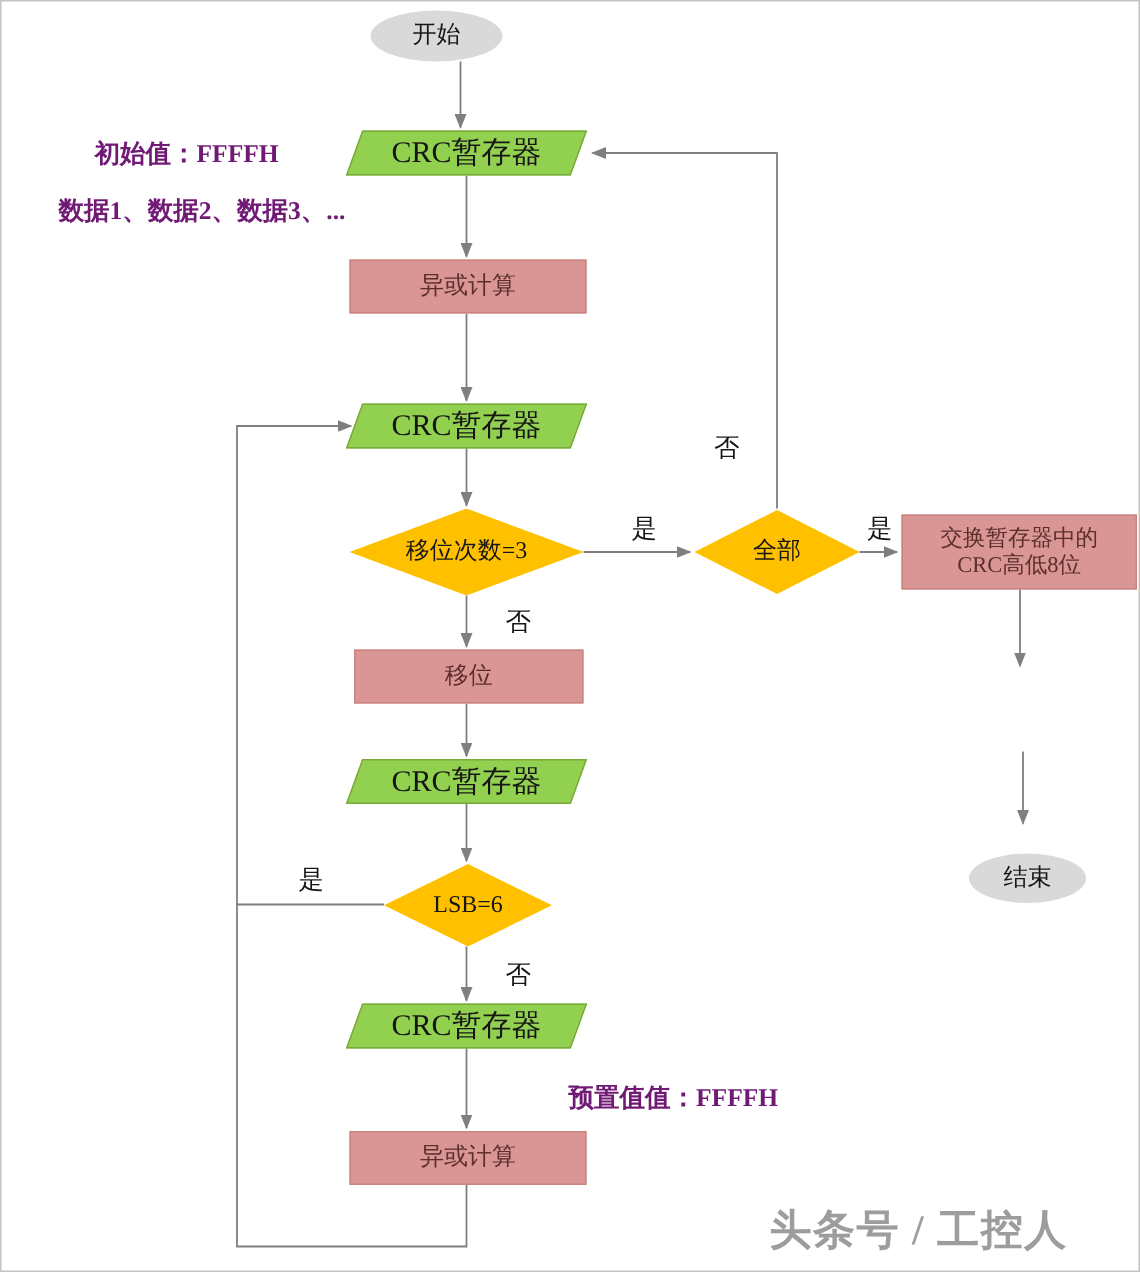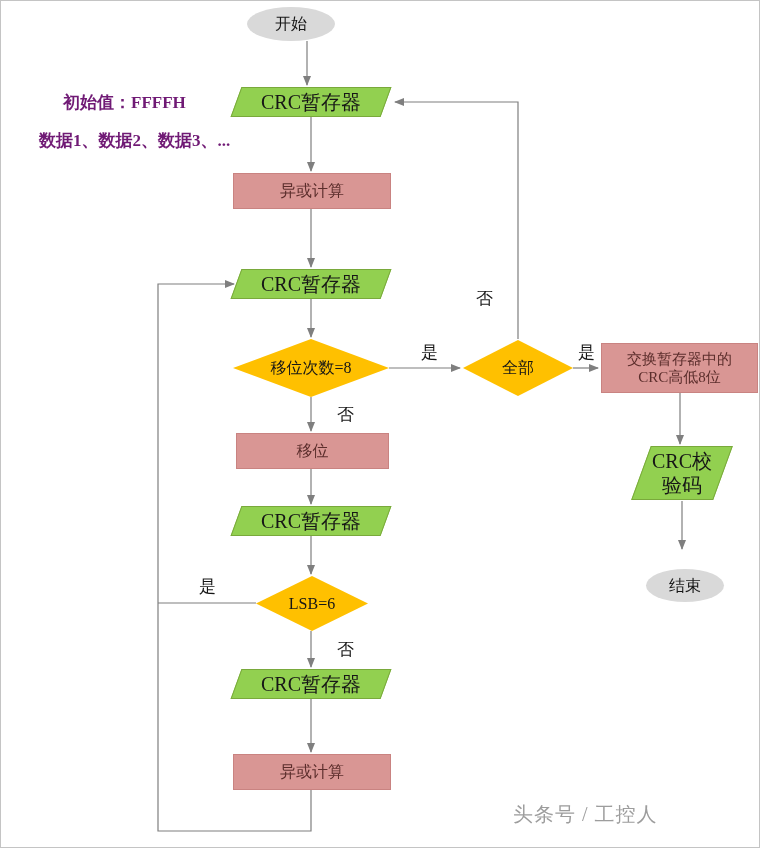--- a/index.html
+++ b/index.html
@@ -26,21 +26,21 @@
   .pink-node{color:var(--pink-text,#5c2e2c);}
   .para-lbl{font-size:20px;}
 
   .edge-label{
     position:absolute;z-index:2;font-size:17px;color:var(--text,#161616);
   }
   .ann{
     position:absolute;z-index:2;font-weight:bold;font-size:17px;color:#701a75;white-space:nowrap;
   }
   .watermark{
-    position:absolute;z-index:2;font-weight:normal;font-size:20px;letter-spacing:1px;
+    position:absolute;z-index:2;font-weight:bold;font-size:28px;letter-spacing:1px;
     color:var(--watermark,#9d9d9d);white-space:nowrap;
   }
 </style>
 </head>
 <body>
 
 <div class="canvas">
 
   <svg class="flow" width="760" height="848" viewBox="0 0 760 848">
     <defs>
@@ -84,43 +84,36 @@
     <span class="lbl">异或计算</span>
   </div>
 
   <div class="node" style="left:235px;top:268px;width:150px;height:30px">
     <div class="bg para-bg"></div>
     <span class="lbl para-lbl">CRC暂存器</span>
   </div>
 
   <div class="node" style="left:232px;top:338px;width:156px;height:58px">
     <div class="bg diamond-bg"></div>
-    <span class="lbl">移位次数=8</span>
+    <span class="lbl">移位次数=3</span>
   </div>
 
   <div class="node" style="left:462px;top:339px;width:110px;height:56px">
     <div class="bg diamond-bg"></div>
     <span class="lbl">全部</span>
   </div>
 
   <div class="node pink-node" style="left:600px;top:342px;width:157px;height:50px;font-size:15px">
     <div class="bg rect-bg"></div>
     <span class="lbl two-line">
       <span>交换暂存器中的</span>
       <span>CRC高低8位</span>
     </span>
   </div>
 
-  <div class="node" style="left:640px;top:445px;width:82px;height:54px">
-    <div class="bg para-bg"></div>
-    <span class="lbl two-line para-lbl">
-      <span>CRC校</span>
-      <span>验码</span>
-    </span>
-  </div>
 
   <div class="node" style="left:645px;top:568px;width:78px;height:33px">
     <div class="bg ellipse-bg"></div>
     <span class="lbl">结束</span>
   </div>
 
   <div class="node pink-node" style="left:235px;top:432px;width:153px;height:36px">
     <div class="bg rect-bg"></div>
     <span class="lbl">移位</span>
   </div>
@@ -133,20 +126,21 @@
   <div class="node" style="left:255px;top:575px;width:112px;height:55px">
     <div class="bg diamond-bg"></div>
     <span class="lbl">LSB=6</span>
   </div>
 
   <div class="node" style="left:235px;top:668px;width:150px;height:30px">
     <div class="bg para-bg"></div>
     <span class="lbl para-lbl">CRC暂存器</span>
   </div>
 
+  <div class="ann" style="left:378px;top:719px">预置值值：FFFFH</div>
 
   <div class="node pink-node" style="left:232px;top:753px;width:158px;height:36px">
     <div class="bg rect-bg"></div>
     <span class="lbl">异或计算</span>
   </div>
 
   <div class="edge-label" style="left:420px;top:340px">是</div>
   <div class="edge-label" style="left:475px;top:286px">否</div>
   <div class="edge-label" style="left:577px;top:340px">是</div>
   <div class="edge-label" style="left:336px;top:402px">否</div>

